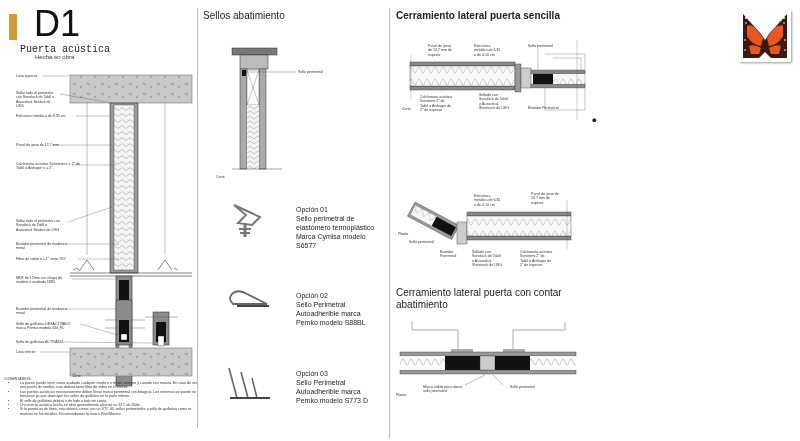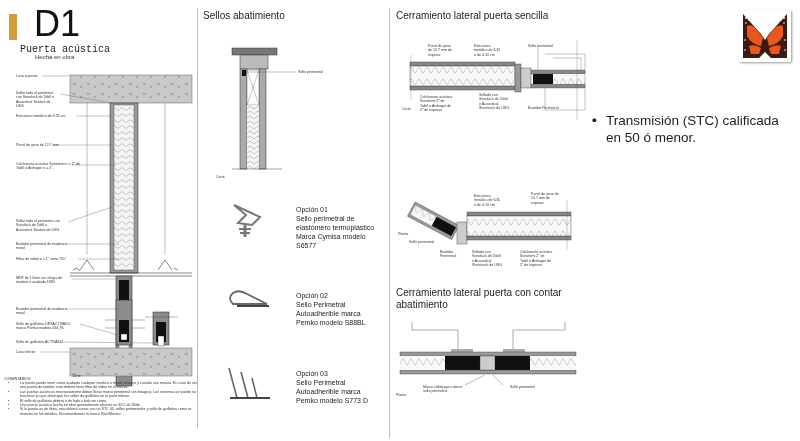--- a/index.html
+++ b/index.html
@@ -184,21 +184,21 @@
   <line x1="3" y1="2" x2="11" y2="32" stroke="#666" stroke-width="1.6"></line>
   <line x1="15" y1="6" x2="22" y2="32" stroke="#666" stroke-width="1.6"></line>
   <line x1="26" y1="12" x2="31" y2="32" stroke="#666" stroke-width="1.6"></line>
   <line x1="4" y1="32" x2="44" y2="32" stroke="#444" stroke-width="2.2"></line>
 </svg>
 <div class="abs opt" style="left:296px;top:369px;">Opción 03
 Sello Perimetral
 Autoadherible marca
 Pemko modelo S773 D</div>
 
-<div class="abs sec-title" style="left:396px;top:10px;">Cerramiento lateral puerta sencilla</div>
+<div class="abs sec-title" style="left:396px;top:10px;font-weight:bold;">Cerramiento lateral puerta sencilla</div>
 
 <svg style="left:385px;top:40px;" width="200" height="80" viewBox="0 0 200 80">
   <defs>
     <pattern id="batt3" width="8" height="12" patternUnits="userSpaceOnUse">
       <rect width="8" height="12" fill="#f8f8f8"></rect>
       <path d="M0 6 q2 -6 4 0 q2 6 4 0" fill="none" stroke="#888" stroke-width="0.4"></path>
     </pattern>
   </defs>
   <rect x="25" y="22" width="105" height="4" fill="#888" stroke="#333" stroke-width="0.4"></rect>
   <rect x="25" y="46" width="105" height="4" fill="#888" stroke="#333" stroke-width="0.4"></rect>
@@ -285,21 +285,21 @@
   <line x1="108" y1="55" x2="118" y2="65" stroke="#555" stroke-width="0.4"></line>
 </svg>
 <div class="abs tiny" style="left:423px;top:385px;">Marco sólido para ubicar
 sello perimetral</div>
 <div class="abs tiny" style="left:510px;top:385px;">Sello perimetral</div>
 <div class="abs tiny" style="left:396px;top:393px;">Planta</div>
 
 <div class="abs bullets">
   <ul>
     <li><span class="dot">•</span></li>
-    <li><span class="dot">•</span><span>Transmisión (STC) calificada en 50 ó menor.</span></li>
+    <li><span class="dot">•</span></li>
   </ul>
 </div>
 
 <div class="abs logo">
   <svg width="52" height="52" viewBox="0 0 52 52" style="position:absolute;left:0;top:0;">
     <path d="M4 4 L22 24 L26 30 L30 24 L48 4 L48 48 L32 48 L26 42 L20 48 L4 48 Z" fill="#3a1a12"></path>
     <path d="M8 16 Q14 12 24 28 L22 36 Q12 34 8 26 Z" fill="#e8581c"></path>
     <path d="M44 16 Q38 12 28 28 L30 36 Q40 34 44 26 Z" fill="#e8581c"></path>
     <path d="M10 36 Q16 34 22 38 L20 44 L12 44 Z" fill="#e8581c"></path>
     <path d="M42 36 Q36 34 30 38 L32 44 L40 44 Z" fill="#e8581c"></path>

